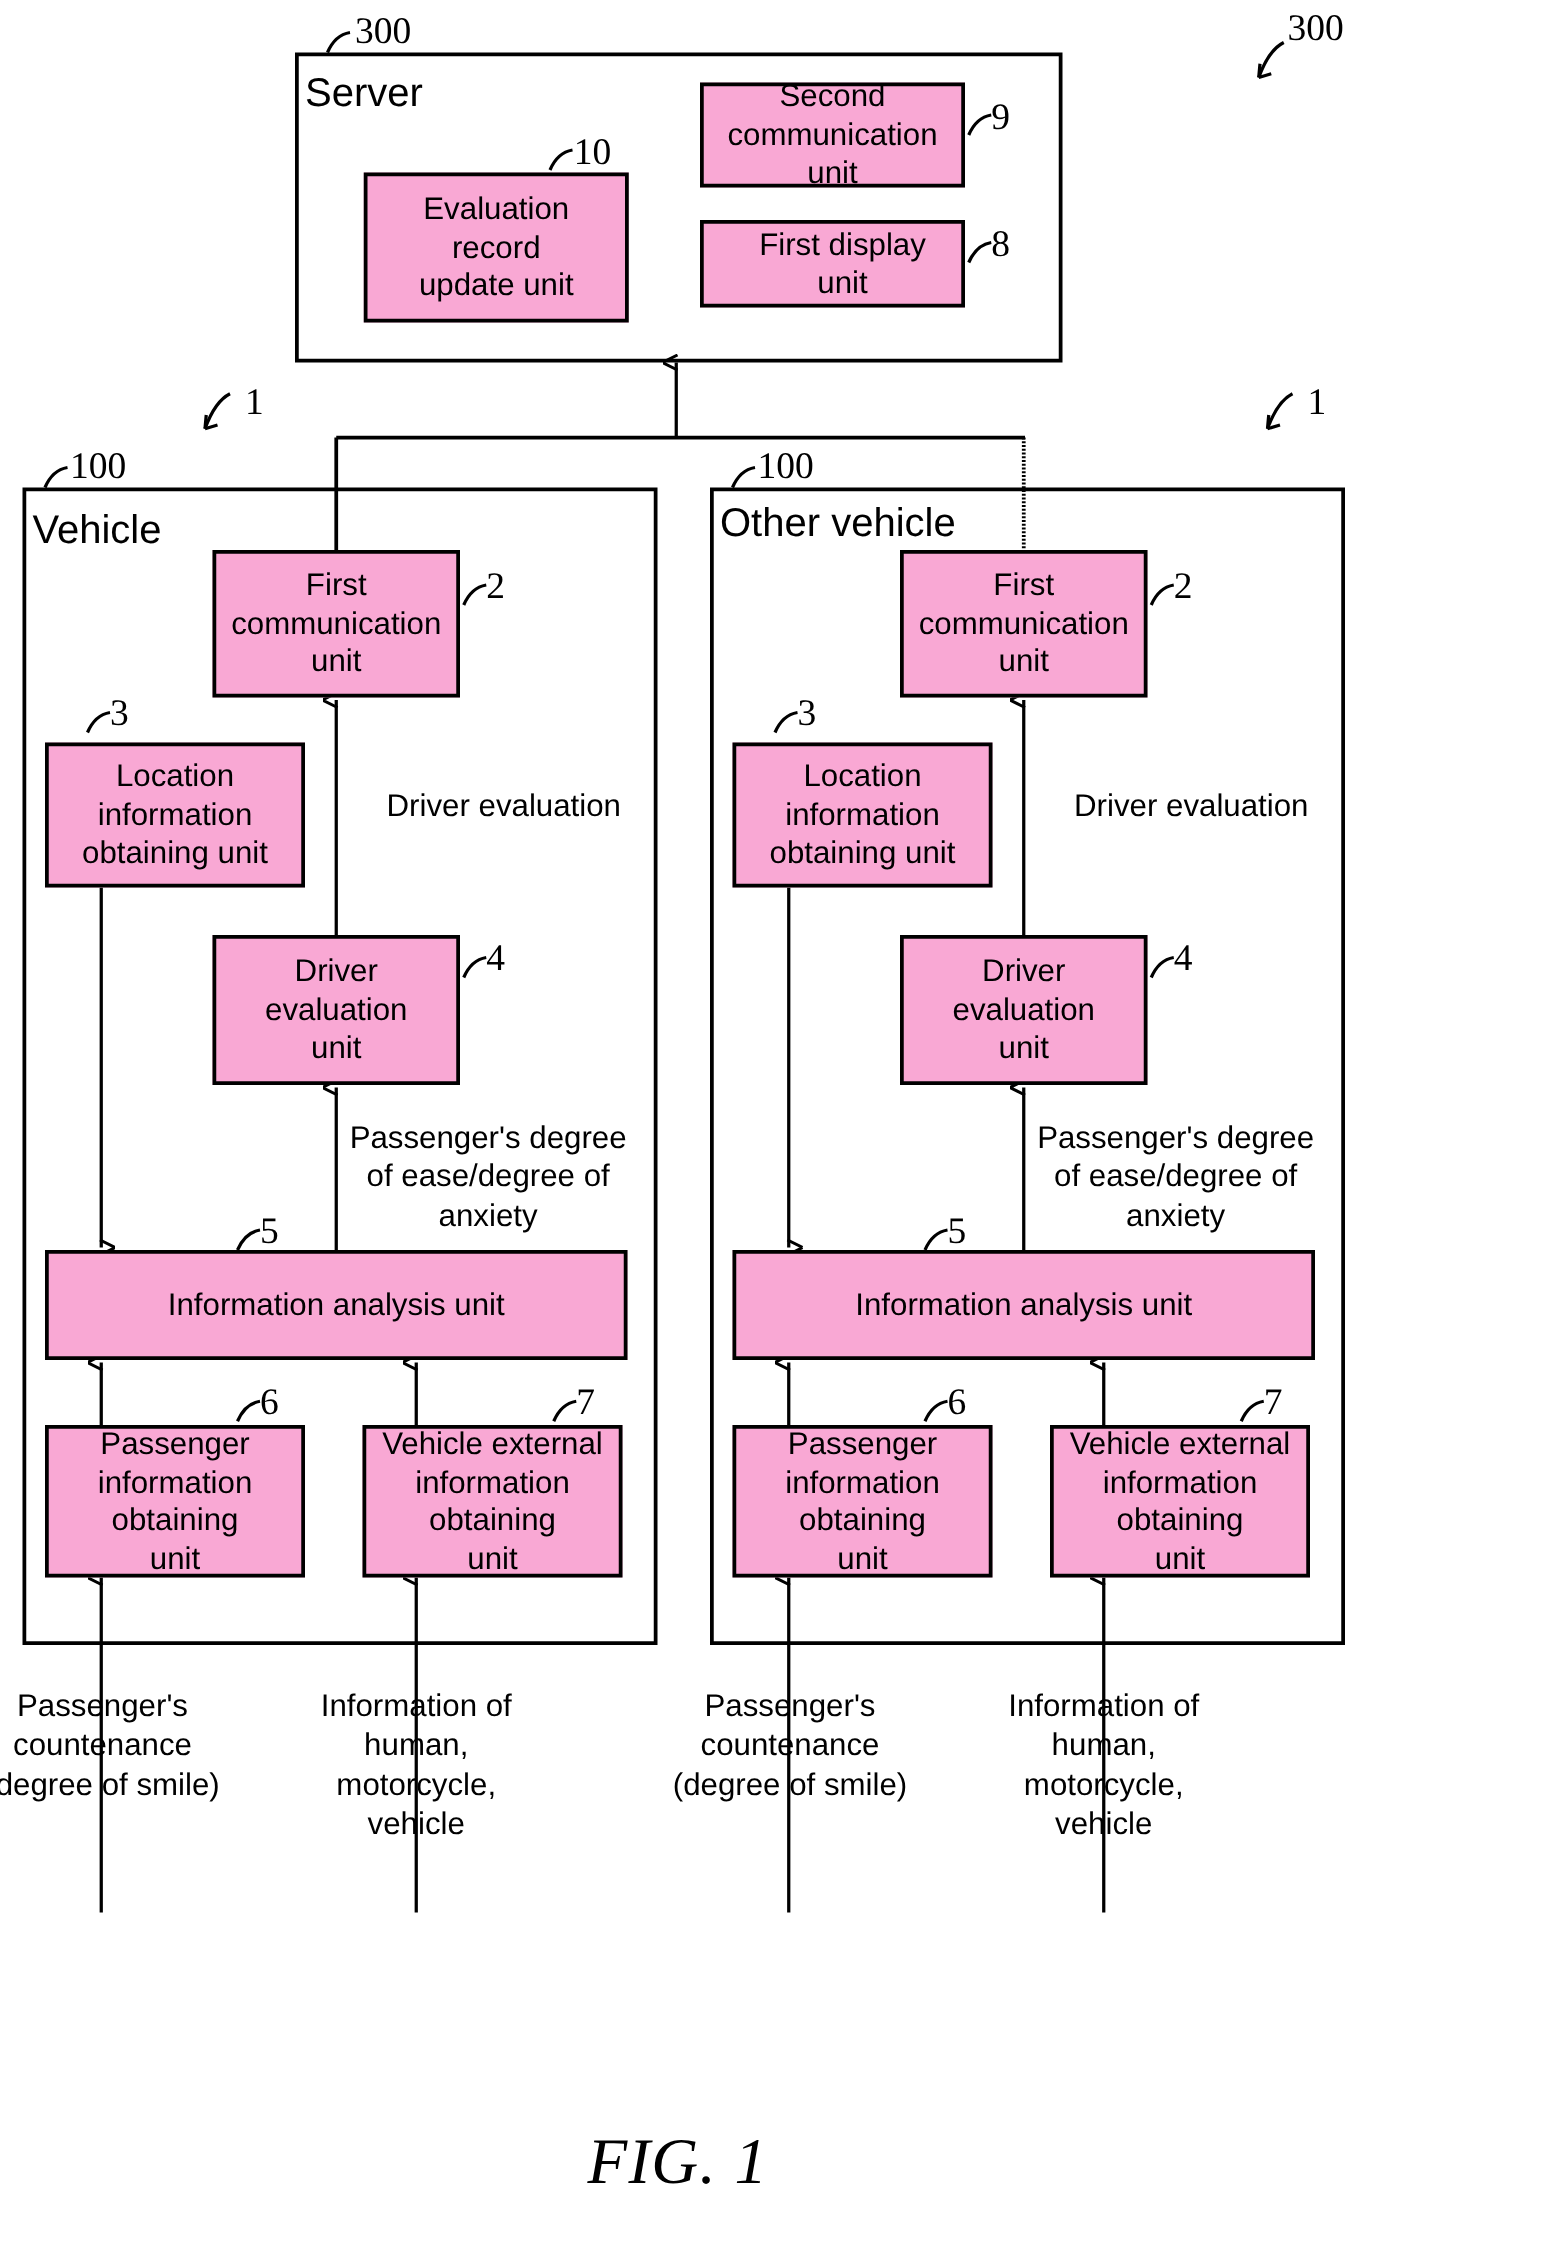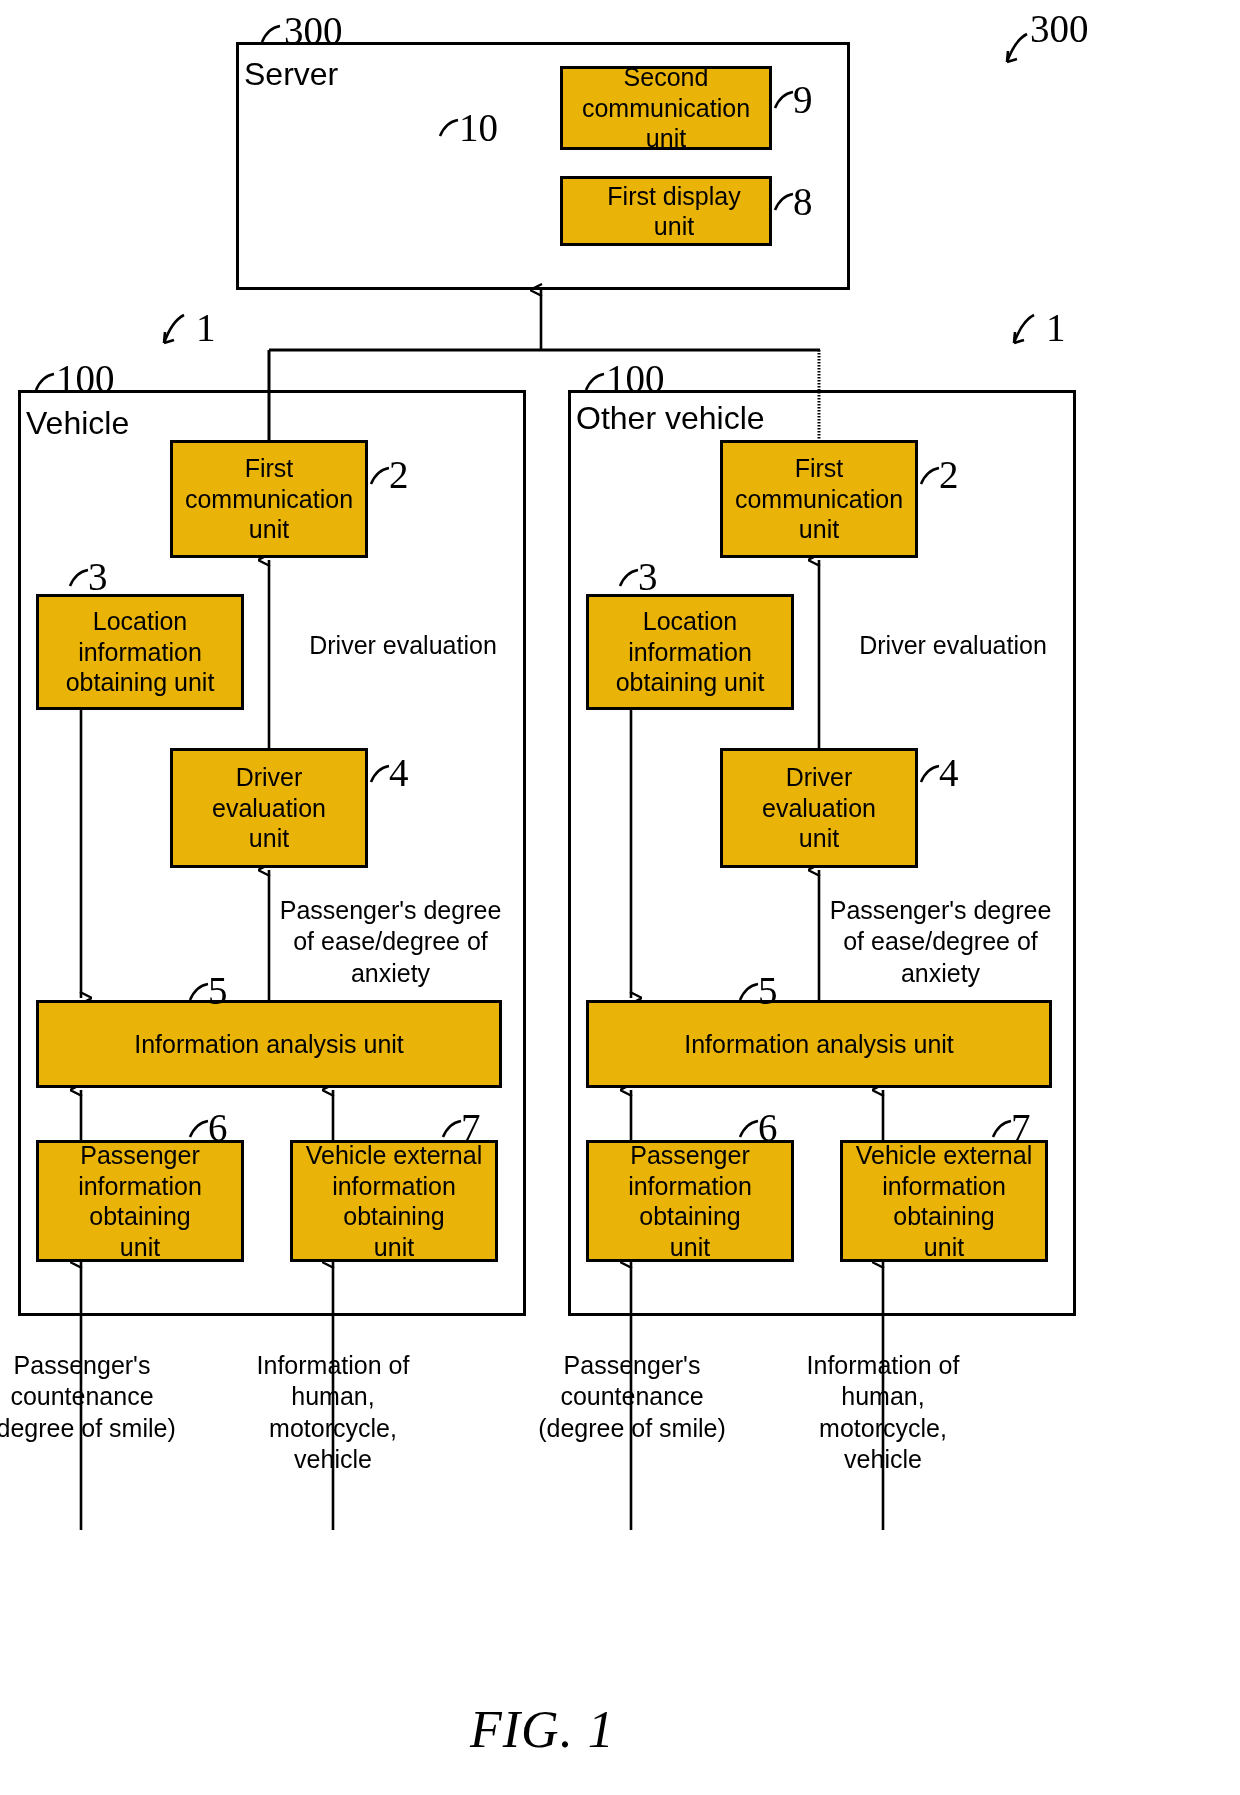--- a/index.html
+++ b/index.html
@@ -22,21 +22,21 @@
     position: absolute;
     left: 0;
     top: 0;
     width: 1240px;
     height: 1795px;
     pointer-events: none;
   }
   .box {
     position: absolute;
     border: 3px solid #000;
-    background: #eab308;
+    background: #f9a8d4;
     box-sizing: border-box;
     display: flex;
     align-items: center;
     justify-content: center;
     text-align: center;
     line-height: 1.22;
   }
   .container {
     position: absolute;
     border: 3px solid #000;
@@ -48,21 +48,21 @@
     font-size: 32px;
     white-space: nowrap;
     text-align: center;
   }
   .unit-text {
     font-size: 25px;
     padding: 2px 6px;
   }
   .ref {
     position: absolute;
-    font-size: 39px;
+    font-size: 30px;
     font-family: "Liberation Serif", serif;
     white-space: nowrap;
   }
   .flowlabel {
     position: absolute;
     font-size: 25px;
     text-align: center;
     line-height: 1.25;
     white-space: pre-line;
   }
@@ -162,20 +162,24 @@
     <path d="M740,1137 q6,-14 18,-16" fill="none" stroke="#000" stroke-width="2.6"></path>
 
     <path d="M993,1137 q6,-14 18,-16" fill="none" stroke="#000" stroke-width="2.6"></path>
   </svg>
 
   <div class="container" style="left:236px; top:42px; width:614px; height:248px;"></div>
   <div class="container-label" style="left:244px; top:56px;">Server</div>
   <div class="ref" style="left:284px; top:8px;">300</div>
   <div class="ref" style="left:1030px; top:6px;">300</div>
 
+  <div class="box" style="left:291px; top:138px; width:212px; height:120px;">
+    <span class="unit-text" style="white-space: pre-line;">Evaluation record
+update unit</span>
+  </div>
   <div class="ref" style="left:459px; top:105px;">10</div>
 
   <div class="box" style="left:560px; top:66px; width:212px; height:84px;">
     <span class="unit-text" style="white-space: pre-line;">Second
 communication unit</span>
   </div>
   <div class="ref" style="left:793px; top:77px;">9</div>
 
   <div class="box" style="left:560px; top:176px; width:212px; height:70px;">
     <span class="unit-text" style="white-space: pre-line; margin-left: 16px;">First display unit</span>

